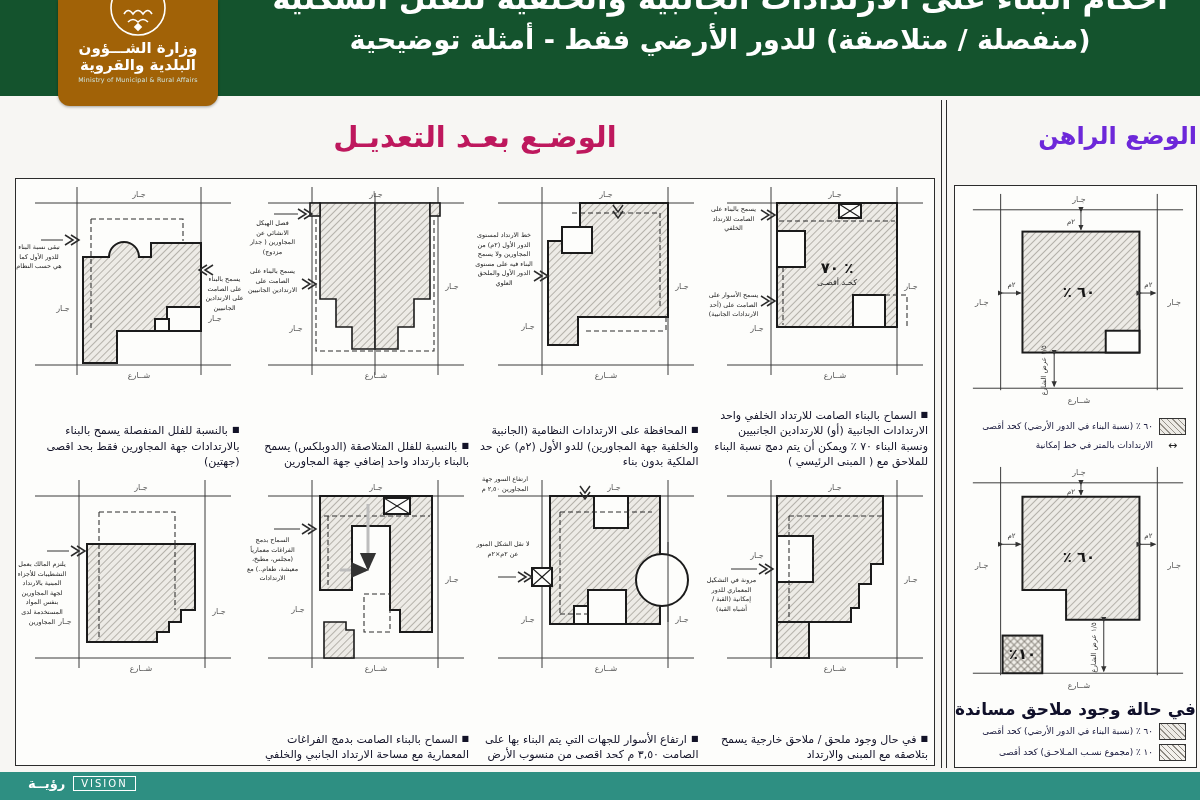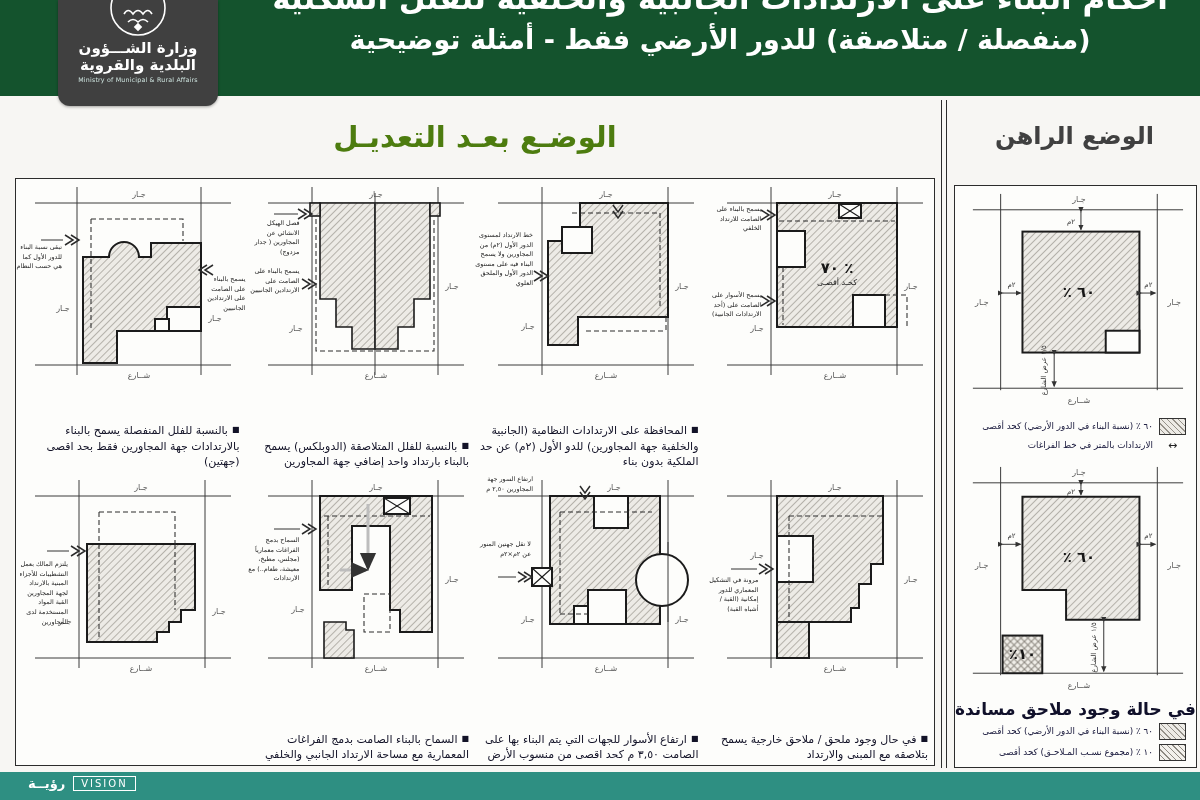--- a/index.html
+++ b/index.html
@@ -10,52 +10,52 @@
   
   .topbar { position:absolute; left:0; top:0; width:1200px; height:96px;
             background:#14532d; overflow:hidden; }
   .titles { position:absolute; left:250px; right:10px; top:-22px; text-align:center;
             direction:rtl; color:#ffffff; }
   .title1 { font-size:31px; font-weight:bold; line-height:40px; white-space:nowrap; }
   .title2 { font-size:27px; font-weight:bold; line-height:44px; white-space:nowrap; }
 
   
   .badge { position:absolute; left:58px; top:0; width:160px; height:106px;
-           background:#404040; border-radius:0 0 12px 12px; overflow:hidden;
+           background:#a16207; border-radius:0 0 12px 12px; overflow:hidden;
            box-shadow:0 1px 3px rgba(0,0,0,.35); text-align:center; z-index:5; }
   .badge svg.emblem { position:absolute; top:-26px; left:50%; margin-left:-34px; }
   .badge .ar { color:#fff; font-weight:bold; direction:rtl; }
   .badge .ar1 { margin-top:40px; font-size:15px; line-height:17px; }
   .badge .ar2 { font-size:15px; line-height:17px; }
   .badge .en { color:#cfe5e0; font-size:6.3px; margin-top:2px; letter-spacing:.2px; }
 
   
   .hdr-after { position:absolute; left:15px; top:120px; width:920px; text-align:center;
-               font-size:29px; font-weight:bold; color:#4d7c0f; direction:rtl; }
-  .hdr-current { position:absolute; left:952px; top:122px; width:245px; text-align:center;
-                 font-size:24px; font-weight:bold; color:#404040; direction:rtl; }
+               font-size:29px; font-weight:bold; color:#be185d; direction:rtl; }
+  .hdr-current { position:absolute; left:952px; top:122px; width:245px; text-align:right;
+                 font-size:24px; font-weight:bold; color:#6d28d9; direction:rtl; }
 
   
   .left-panel { position:absolute; left:15px; top:178px; width:920px; height:588px;
                 background:#fdfdfb; border:1.6px solid #2c2c2c; }
   .divider { position:absolute; left:941px; top:100px; height:668px; width:6px;
              border-left:1.6px solid #2c2c2c; border-right:1.6px solid #2c2c2c; }
   .right-panel { position:absolute; left:954px; top:185px; width:243px; height:583px;
                  background:#fdfdfb; border:1.6px solid #2c2c2c; }
 
   .grid { position:absolute; inset:0; display:grid; grid-template-columns:repeat(4,1fr);
           grid-template-rows:1fr 1fr; direction:rtl; }
   .cell { position:relative; }
 
   .cap { position:absolute; left:4px; right:6px; bottom:2px; direction:rtl;
          text-align:right; font-size:11px; line-height:1.42; color:#121227; }
   .cap .blt { font-size:8px; vertical-align:2px; margin-left:4px; }
 
   .ann { position:absolute; font-size:6.4px; line-height:1.5; color:#222;
-         direction:rtl; z-index:2; }
+         text-align:center; direction:rtl; z-index:2; }
 
   
   .dg { display:block; }
   .pl { stroke:#3a3a3a; stroke-width:1; }
   .bld { fill:url(#hatch); stroke:#1b1b1b; stroke-width:2; }
   .bld2 { fill:url(#hatch); stroke:#1b1b1b; stroke-width:1.6; }
   .wn { fill:#fdfdfb; stroke:#1b1b1b; stroke-width:2; }
   .dsh { fill:none; stroke:#2c2c2c; stroke-width:1.05; stroke-dasharray:5 3; }
   .lbl { font-size:8px; fill:#555; text-anchor:middle; }
   .pct { font-size:15px; font-weight:bold; fill:#161616; text-anchor:middle; }
@@ -153,20 +153,21 @@
           <path class="chev" d="M56,117 l8,5 -8,5 M62,117 l8,5 -8,5"></path>
           <text class="pct" x="132" y="94">٪ ٧٠</text>
           <text class="pctsub" x="132" y="106">كحـد أقصـى</text>
           <text class="lbl" x="130" y="18">جـار</text>
           <text class="lbl" x="52" y="152">جـار</text>
           <text class="lbl" x="206" y="110">جـار</text>
           <text class="lbl" x="130" y="199">شــارع</text>
         </svg>
         <div class="ann" style="left:1px;top:26px;width:56px">يسمح بالبناء على الصامت للارتداد الخلفي</div>
         <div class="ann" style="left:1px;top:112px;width:56px">يسمح الأسوار على الصامت على (أحد الارتدادات الجانبية)</div>
+        <div class="cap"><span class="blt">■</span><span>السماح بالبناء الصامت للارتداد الخلفي واحد الارتدادات الجانبية (أو) للارتدادين الجانبيين ونسبة البناء ٧٠ ٪ ويمكن أن يتم دمج نسبة البناء للملاحق مع ( المبنى الرئيسي )</span></div>
       </div>
 
       <div class="cell">
         <svg class="dg" width="229" height="207" viewBox="0 0 229 207">
           <line class="pl" x1="66" y1="8" x2="66" y2="196"></line>
             <line class="pl" x1="192" y1="8" x2="192" y2="196"></line>
           <line class="pl" x1="22" y1="24" x2="218" y2="24"></line>
             <line class="pl" x1="22" y1="186" x2="218" y2="186"></line>
           <path class="bld" d="M104,24 H192 V138 H102 V166 H72 V62 H104 Z"></path>
           <rect class="wn" x="86" y="48" width="30" height="26"></rect>
@@ -270,21 +271,21 @@
             <line class="xln" x1="76" y1="96" x2="56" y2="114"></line>
           <path class="chev" d="M104,14 l5,7 5,-7 M104,20 l5,7 5,-7"></path>
           <path class="chev" d="M42,100 l8,5 -8,5 M48,100 l8,5 -8,5"></path>
           <line class="dim" x1="22" y1="105" x2="40" y2="105"></line>
           <text class="lbl" x="138" y="18">جـار</text>
           <text class="lbl" x="52" y="150">جـار</text>
           <text class="lbl" x="206" y="150">جـار</text>
           <text class="lbl" x="130" y="199">شــارع</text>
         </svg>
         <div class="ann" style="left:2px;top:3px;width:56px">ارتفاع السور جهة المجاورين ٢,٥٠ م</div>
-        <div class="ann" style="left:0;top:68px;width:56px">لا تقل جهتين المنور عن ٢م×٢م</div>
+        <div class="ann" style="left:0;top:68px;width:56px">لا تقل الشكل المنور عن ٢م×٢م</div>
         <div class="cap"><span class="blt">■</span><span>ارتفاع الأسوار للجهات التي يتم البناء بها على الصامت ٣,٥٠ م كحد اقصى من منسوب الأرض</span></div>
       </div>
 
       <div class="cell">
         <svg class="dg" width="229" height="207" viewBox="0 0 229 207">
           <line class="pl" x1="66" y1="8" x2="66" y2="196"></line>
             <line class="pl" x1="192" y1="8" x2="192" y2="196"></line>
           <line class="pl" x1="22" y1="24" x2="218" y2="24"></line>
             <line class="pl" x1="22" y1="186" x2="218" y2="186"></line>
           <path class="bld" d="M74,24 H186 V160 H154 V138 H144 V54 H106 V118 H74 Z"></path>
@@ -314,21 +315,21 @@
             <line class="pl" x1="18" y1="186" x2="214" y2="186"></line>
           <path class="bld" d="M70,72 H178 V138 H164 V150 H152 V160 H140 V170 H70 Z"></path>
           <path class="dsh" d="M82,40 H158 V72 M82,40 V168 M158,72 V138"></path>
           <path class="chev" d="M54,74 l8,5 -8,5 M60,74 l8,5 -8,5"></path>
           <line class="dim" x1="30" y1="79" x2="52" y2="79"></line>
           <text class="lbl" x="124" y="18">جـار</text>
           <text class="lbl" x="48" y="152">جـار</text>
           <text class="lbl" x="202" y="142">جـار</text>
           <text class="lbl" x="124" y="199">شــارع</text>
         </svg>
-        <div class="ann" style="left:0;top:88px;width:52px">يلتزم المالك بعمل التشطيبات للأجزاء المبنية بالارتداد لجهة المجاورين القبة المواد المستخدمة لدى المجاورين</div>
+        <div class="ann" style="left:0;top:88px;width:52px">يلتزم المالك بعمل التشطيبات للأجزاء المبنية بالارتداد لجهة المجاورين بنفس المواد المستخدمة لدى المجاورين</div>
       </div>
 
     </div>
   </div>
 
   <div class="right-panel">
 
     <div class="r-blk">
       <svg class="dg" width="240" height="228" viewBox="0 0 242 230">
         <line class="pl" x1="46" y1="8" x2="46" y2="206"></line>
@@ -351,21 +352,21 @@
         <text class="lbl" x="221" y="120">جـار</text>
         <text class="lbl" x="125" y="219">شــارع</text>
       </svg>
       <div class="legend">
         <div class="legend-row">
           <span class="swatch h"></span>
           <span>٦٠ ٪ (نسبة البناء في الدور الأرضي) كحد أقصى</span>
         </div>
         <div class="legend-row">
           <span class="dbl-arrow">↔</span>
-          <span>الارتدادات بالمتر في خط الفراغات</span>
+          <span>الارتدادات بالمتر في خط إمكانية</span>
         </div>
       </div>
     </div>
 
     <div class="r-blk" style="margin-top:8px">
       <svg class="dg" width="240" height="240" viewBox="0 0 242 242">
         <line class="pl" x1="46" y1="6" x2="46" y2="216"></line>
           <line class="pl" x1="204" y1="6" x2="204" y2="216"></line>
         <line class="pl" x1="18" y1="22" x2="230" y2="22"></line>
           <line class="pl" x1="18" y1="214" x2="230" y2="214"></line>

